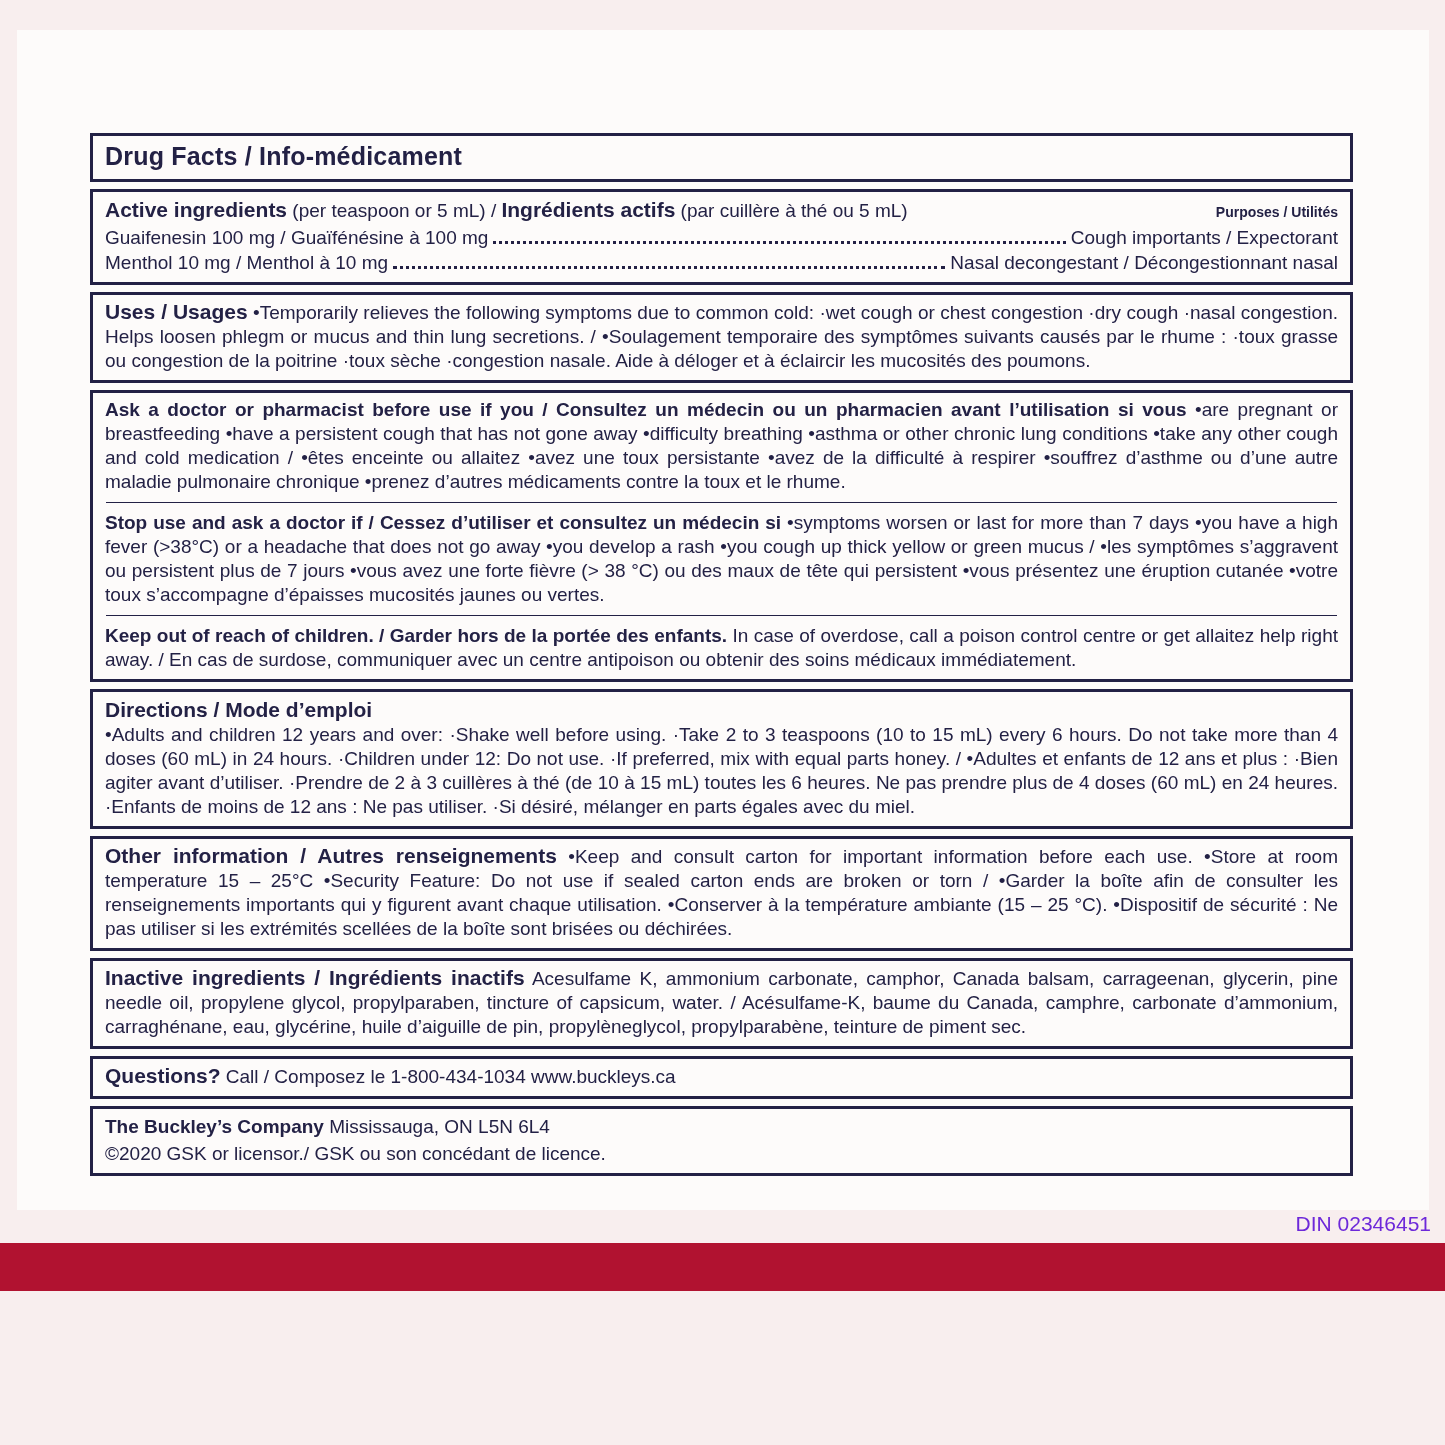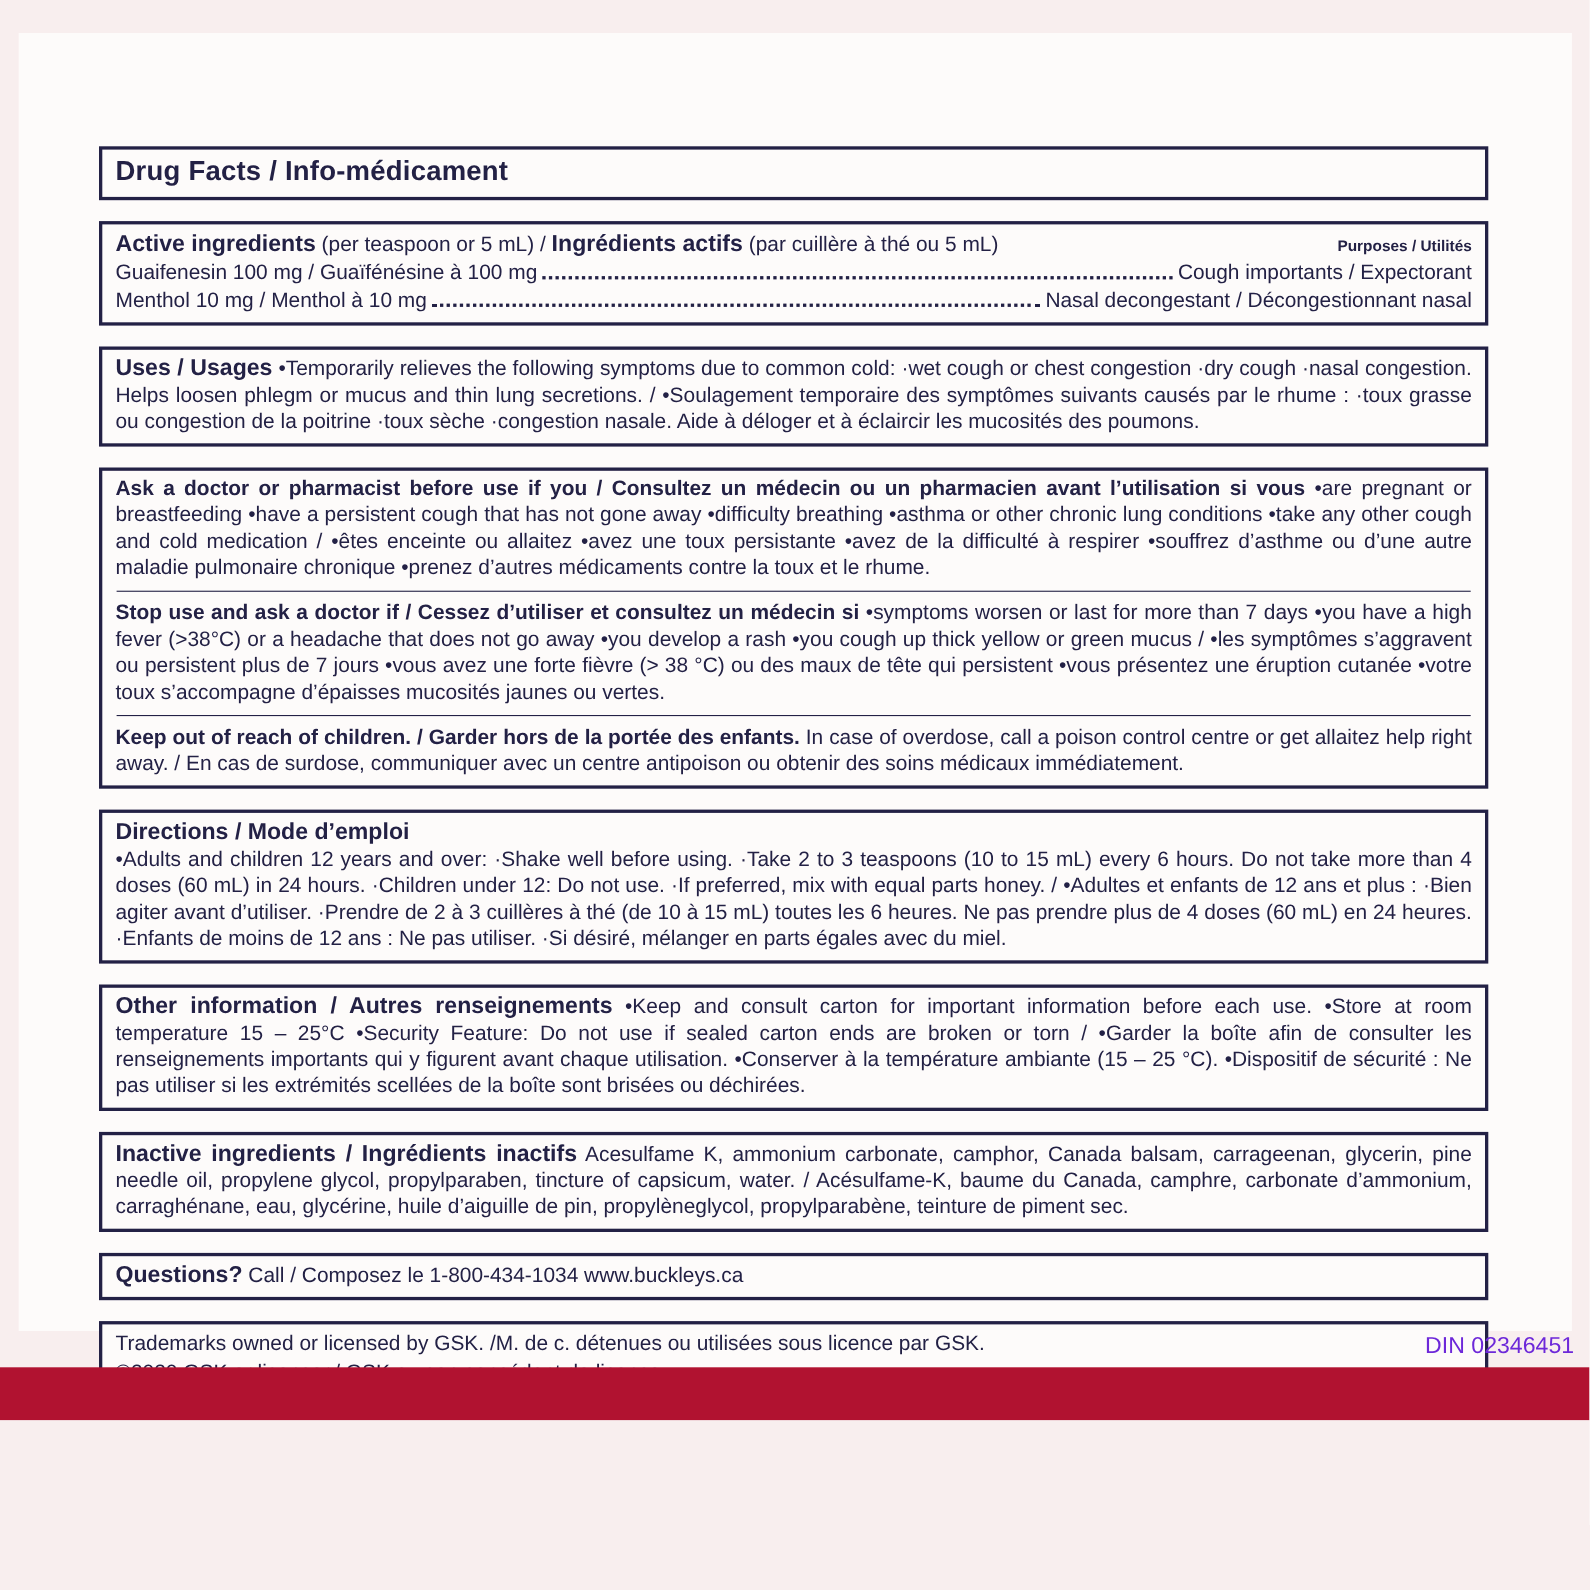--- a/index.html
+++ b/index.html
@@ -17,21 +17,21 @@
     background:#fdfbfa;
   }
   .facts {
     position:absolute; left:73px; top:103px;
     width:1263px;
   }
   .box {
     border:3px solid #232145;
     background:#fdfbfa;
     padding:5px 12px 7px 12px;
-    margin-bottom:19px;
+    margin-bottom:7px;
     box-sizing:border-box;
   }
   .header-box {
     font-size:25px; font-weight:bold;
     padding:6px 12px 8px 12px;
     letter-spacing:.2px;
   }
   p.body, div.body {
     margin:0; font-size:19px; line-height:24px;
     text-align:justify;
@@ -121,21 +121,21 @@
 
     <div class="box">
       <p class="body"><b class="t1">Inactive ingredients / Ingrédients inactifs</b><span> Acesulfame K, ammonium carbonate, camphor, Canada balsam, carrageenan, glycerin, pine needle oil, propylene glycol, propylparaben, tincture of capsicum, water. / Acésulfame-K, baume du Canada, camphre, carbonate d’ammonium, carraghénane, eau, glycérine, huile d’aiguille de pin, propylèneglycol, propylparabène, teinture de piment sec.</span></p>
     </div>
 
     <div class="box">
       <p class="body" style="text-align:left"><b class="t1">Questions?</b><span> Call / Composez le 1-800-434-1034  www.buckleys.ca</span></p>
     </div>
 
     <div class="box company-box">
-      <p class="footer-line">Trademarks owned or licensed by GSK. /M. de c. détenues ou utilisées sous licence par GSK.</p>
+      <p class="footer-line"><b>The Buckley’s Company</b><span> Mississauga, ON L5N 6L4</span></p>
       <p class="footer-line">©2020 GSK or licensor./ GSK ou son concédant de licence.</p>
     </div>
 
   </div>
 </div>
 
 <div class="din">DIN 02346451</div>
 <div class="red-band"></div>
 
 </body></html>

